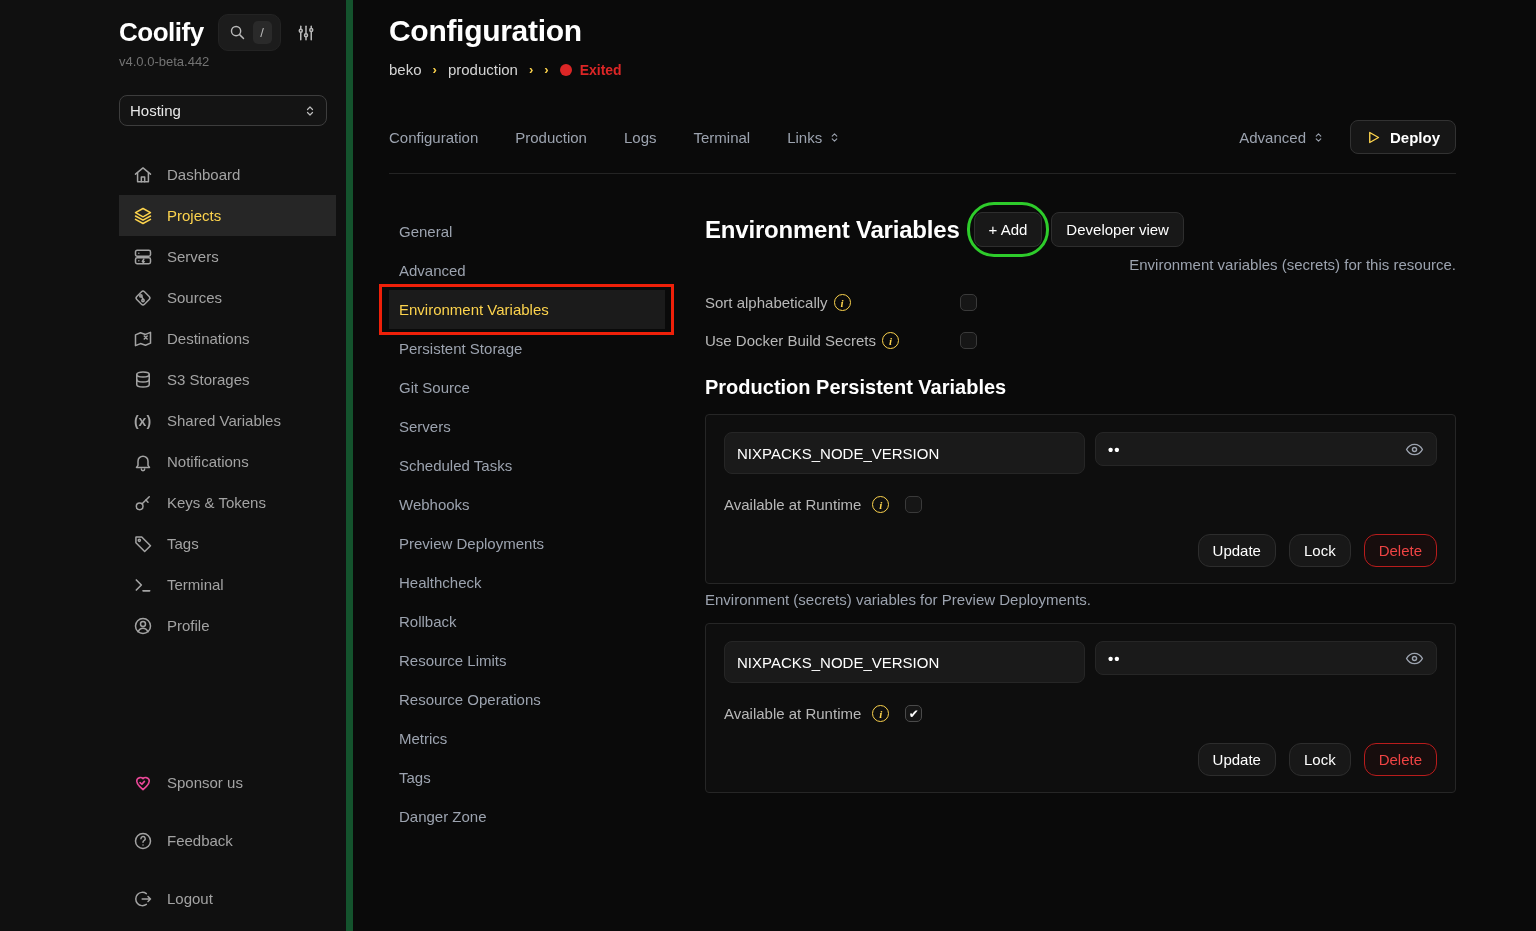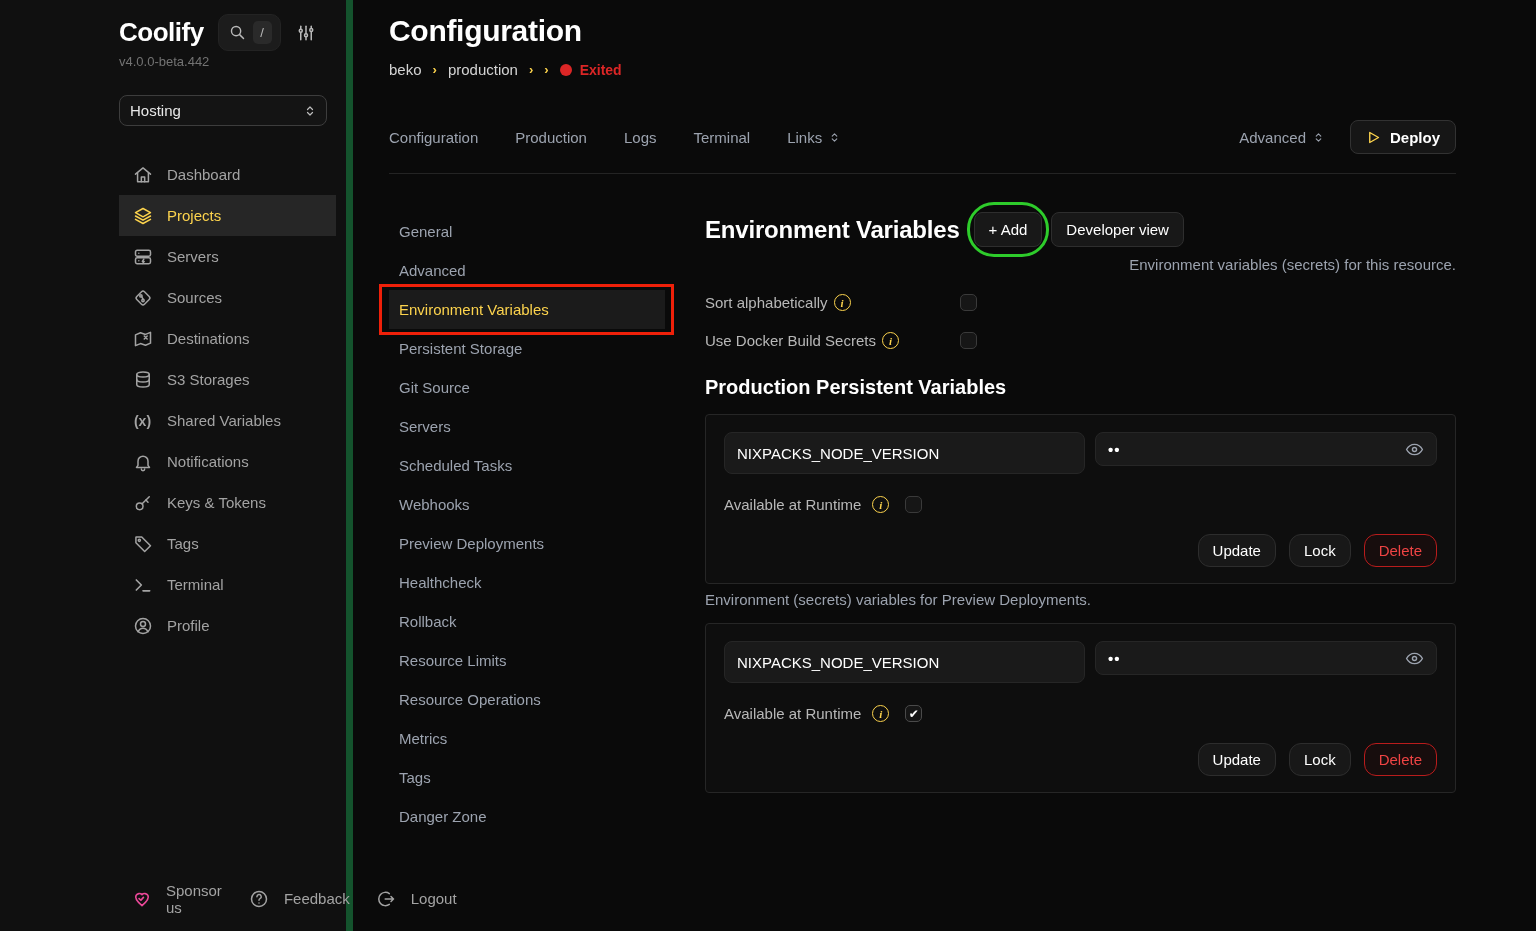--- a/index.html
+++ b/index.html
@@ -22,21 +22,21 @@
   .version { font-size:13px; color:#737373; margin-top:3px; }
   .team-select { margin-top:26px; height:31px; width:208px; border:1px solid #3d3d3d;
     border-radius:8px; background:#141414; display:flex; align-items:center;
     justify-content:space-between; padding:0 10px; font-size:15px; color:#e8e8e8; cursor:pointer; }
   .nav { margin-top:28px; display:flex; flex-direction:column; }
   .nav-item { height:41px; display:flex; align-items:center; gap:14px; padding:0 13px;
     font-size:15px; color:#a3a3a3; cursor:pointer; }
   .nav-item .ni { color:#a3a3a3; display:flex; width:21px; justify-content:center; }
   .nav-item.active { background:#262626; color:#fcd34d; }
   .nav-item.active .ni { color:#fcd34d; }
-  .nav-footer { margin-top:auto; display:flex; flex-direction:row; }
+  .nav-footer { margin-top:auto; display:flex; flex-direction:column;gap:17px; }
   .glyph-icon { font-size:14px; font-weight:bold; font-family:"Liberation Sans",sans-serif; }
   .heart { color:#ec4899 !important; }
 
   
   .main { flex:1; padding:14px 80px 0 36px; display:flex; flex-direction:column; }
   .page-title { font-size:30px; font-weight:bold; letter-spacing:-0.3px; }
   .breadcrumb { margin-top:13px; display:flex; align-items:center; gap:11px; font-size:15px; }
   .crumb { color:#d4d4d4; cursor:pointer; }
   .crumb-sep { color:#fcd34d; font-weight:bold; font-size:13px; }
   .status { display:flex; align-items:center; gap:8px; }

